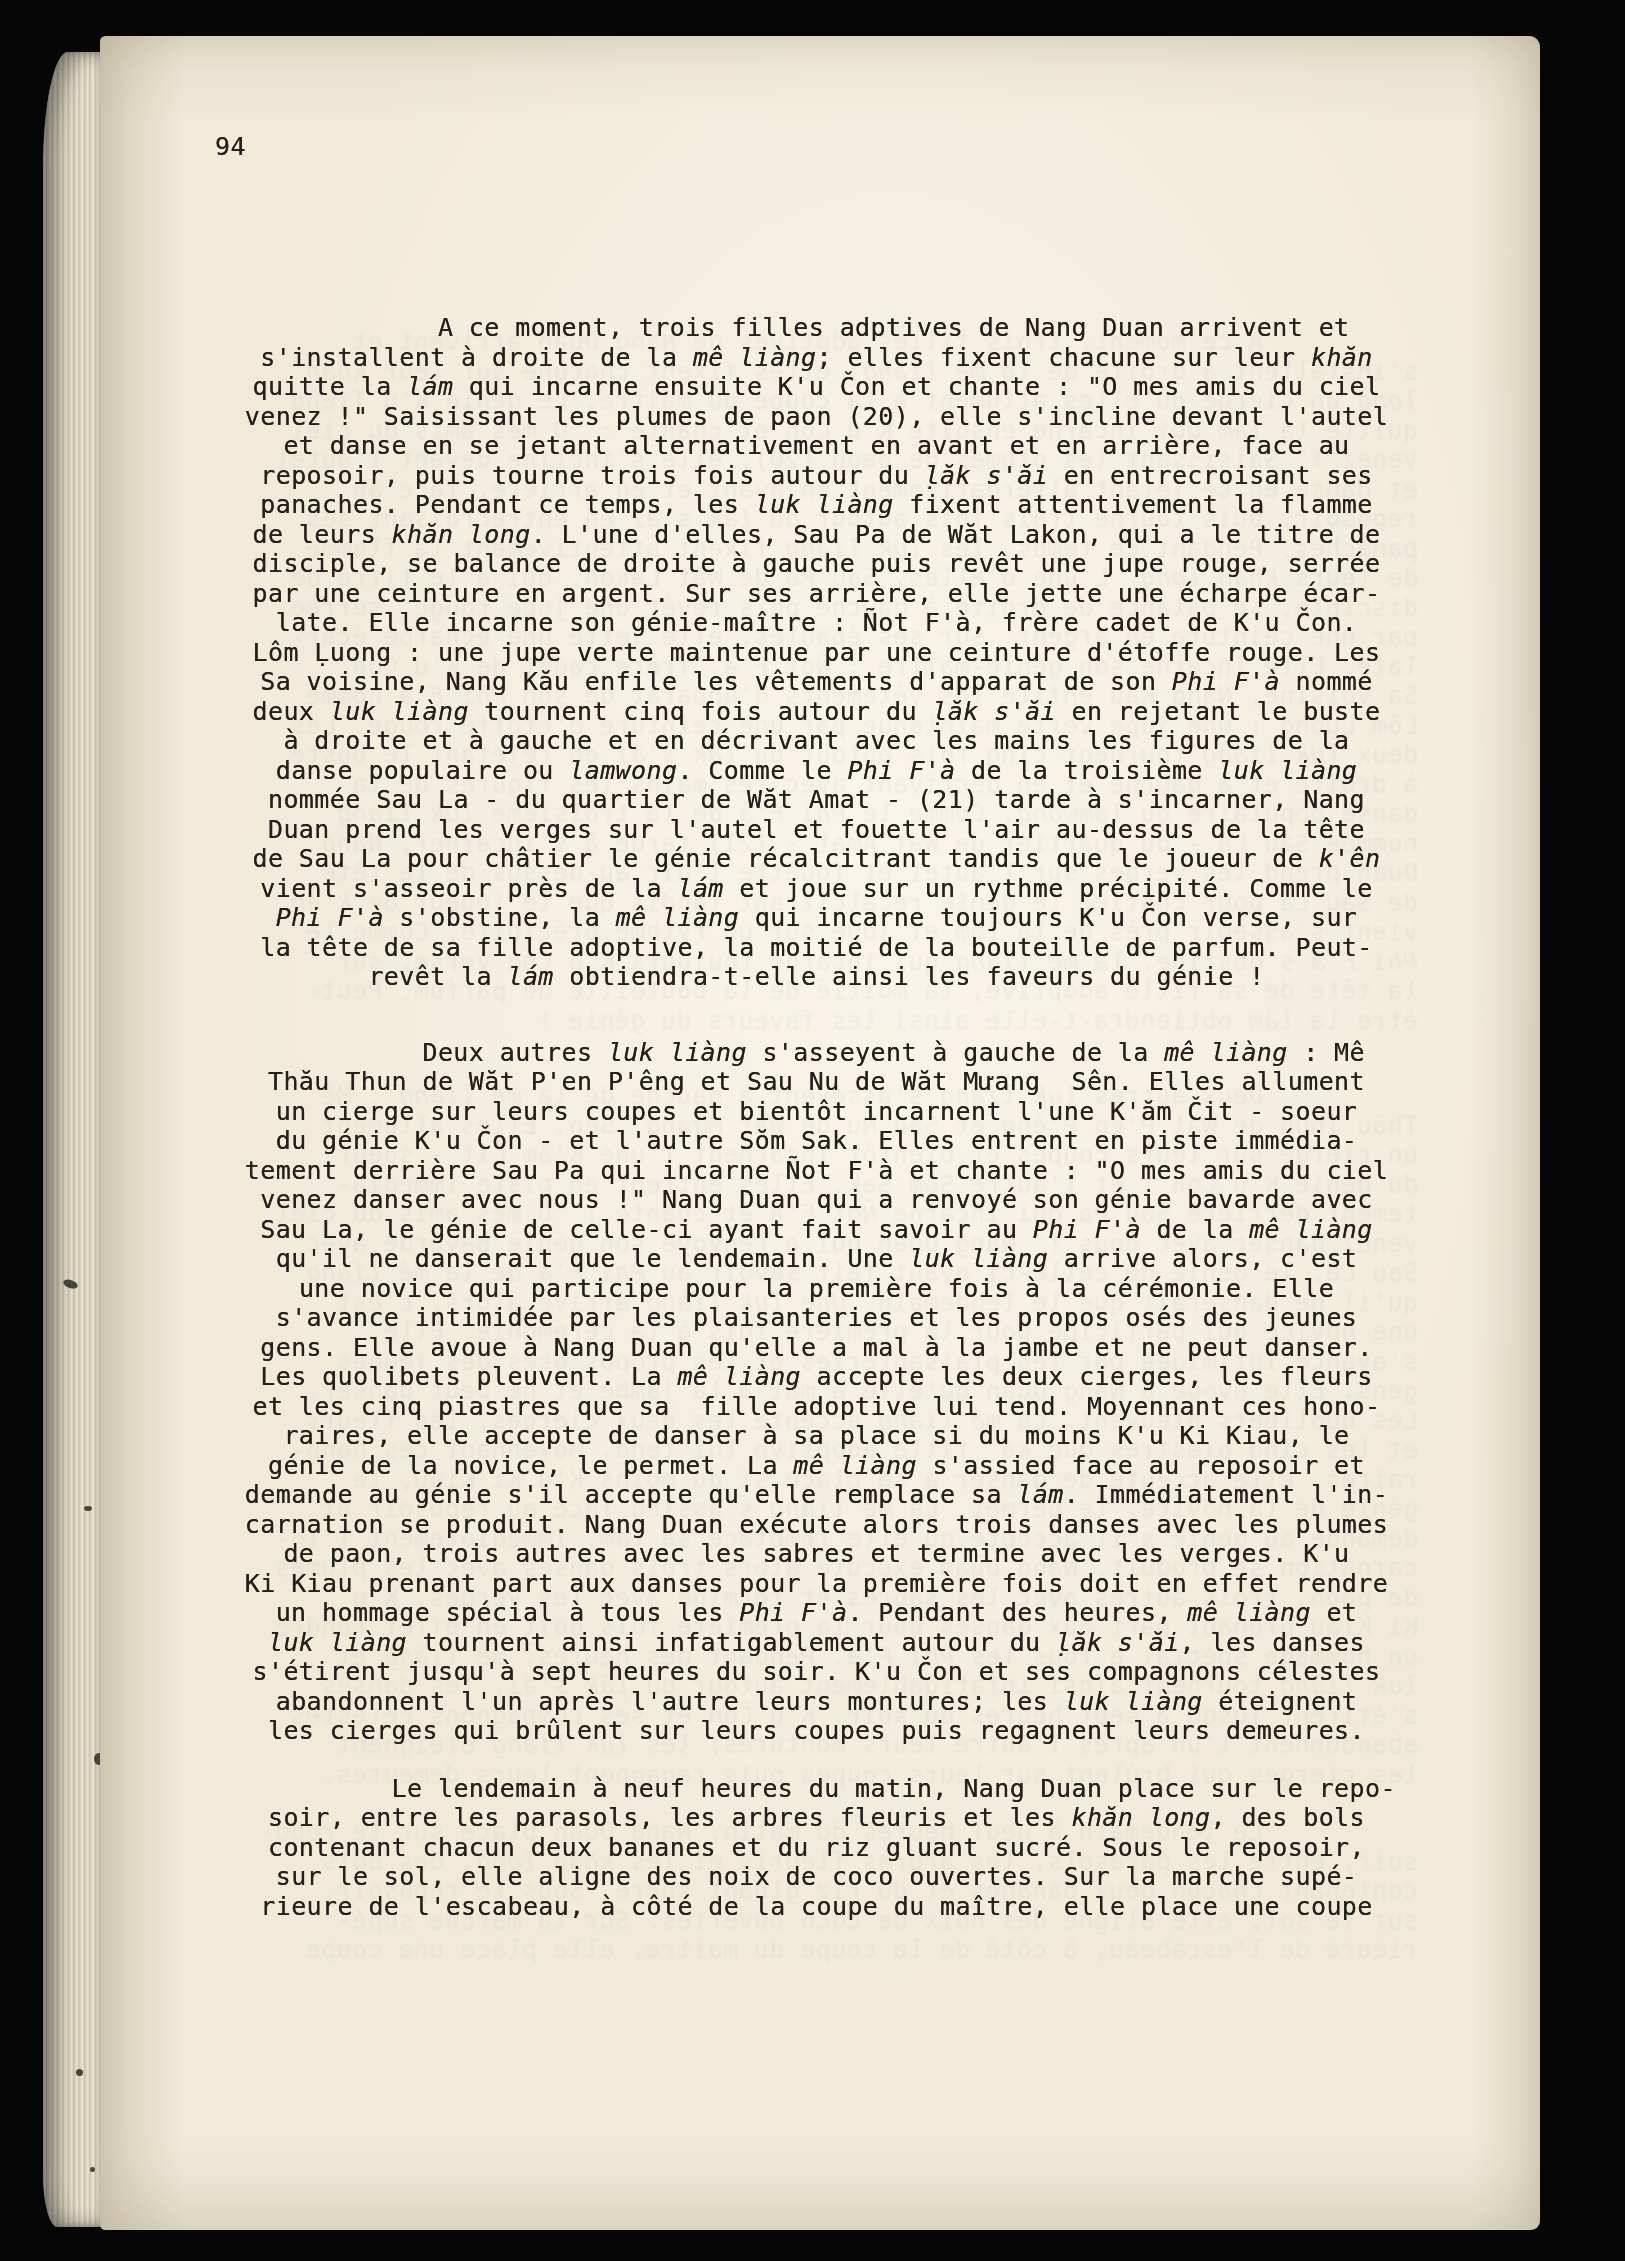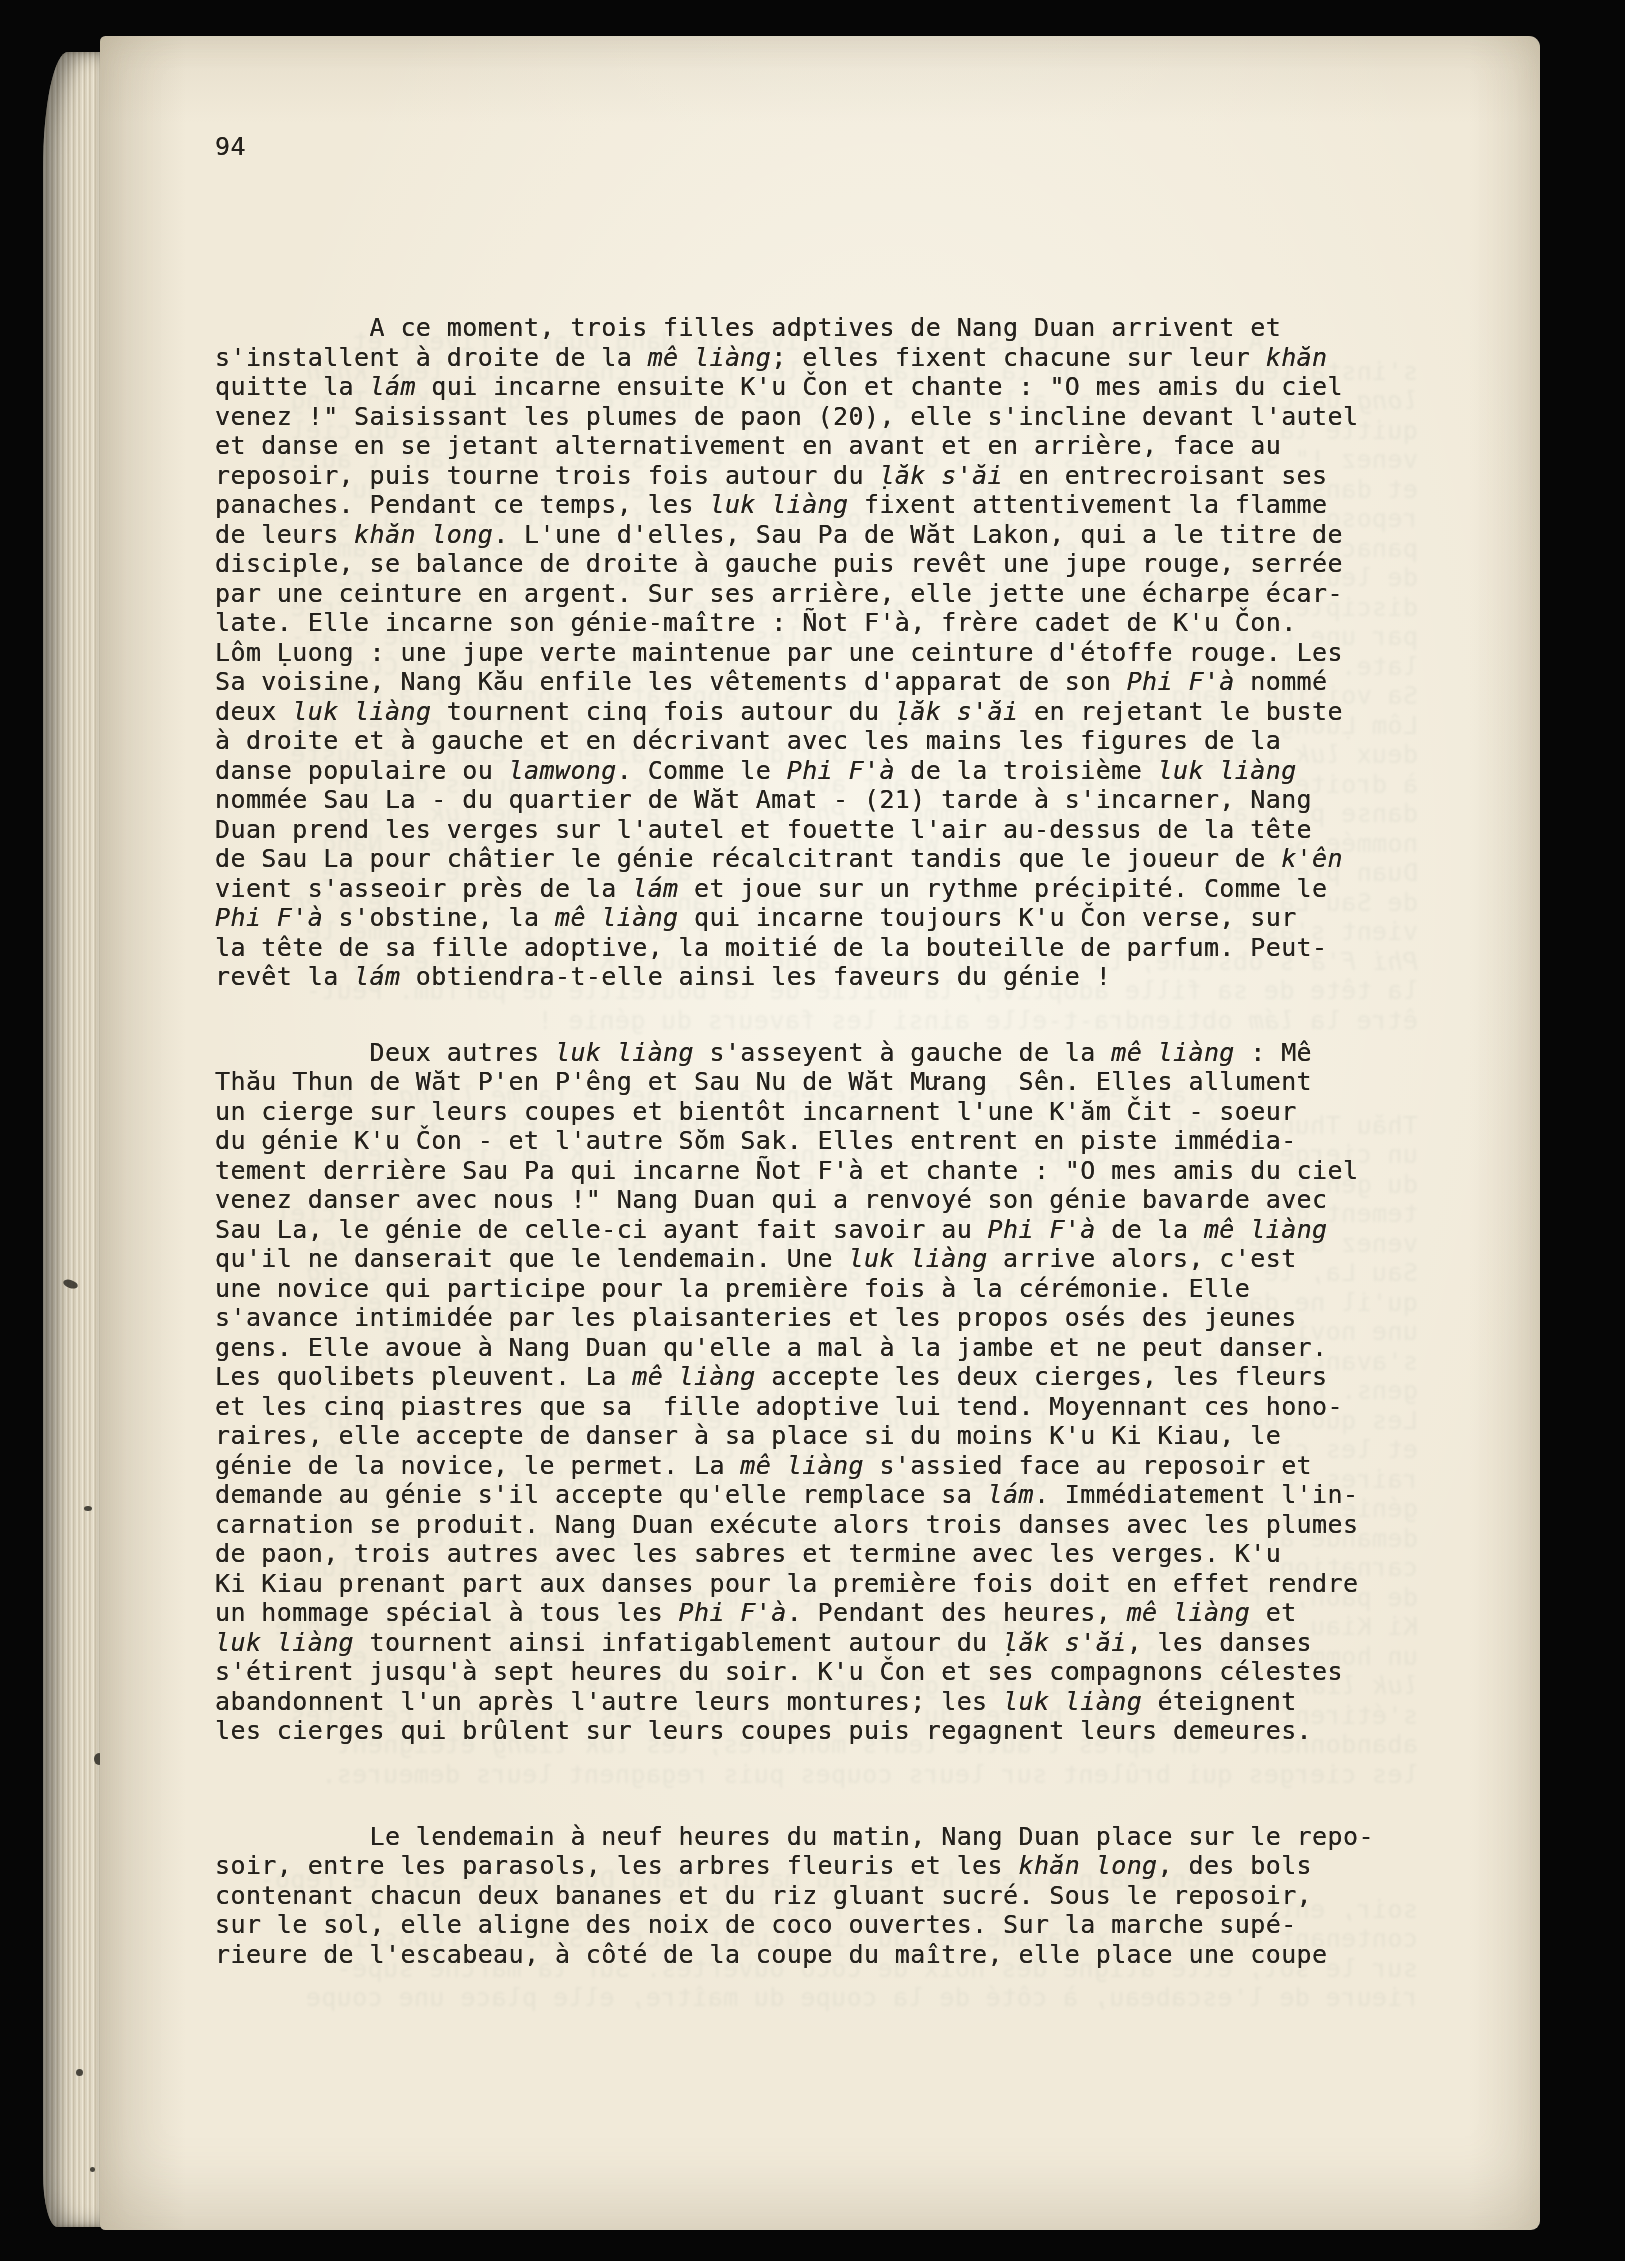--- a/index.html
+++ b/index.html
@@ -39,30 +39,30 @@
   .page-number{
     position:absolute;left:115px;top:96px;
     font-size:25px;line-height:29px;color:#24211c;
     letter-spacing:0.4px;
     text-shadow:0 0 0.6px rgba(36,33,28,.85);
   }
   .page-text, .verso{
     position:absolute;left:115px;top:277px;width:1203px;
     font-size:25px;line-height:29.5px;letter-spacing:0.4px;
   }
-  .page-text{color:#24211c;text-shadow:0 0 0.6px rgba(36,33,28,.85);z-index:2;}
+  .page-text{color:#24211c;text-shadow:0 0 0.6px rgba(36,33,28,.85);z-index:2;text-align:center;}
   
   .verso{
     top:291px;color:#7d8e86;opacity:.09;filter:blur(1px);
     transform:scaleX(-1);z-index:1;pointer-events:none;
   }
   .line{white-space:pre;height:29.5px;}
   .it{font-style:italic;}
   .para + .para{margin-top:46px;}
-  .para:nth-child(3){margin-top:76px;}
+  .para:nth-child(3){margin-top:28px;}
 </style>
 </head>
 <body>
 
 <div class="photo">
   <div class="stack"></div>
   <div class="speck sp1"></div>
   <div class="speck sp2"></div>
   <div class="speck sp3"></div>
   <div class="speck sp4"></div>

